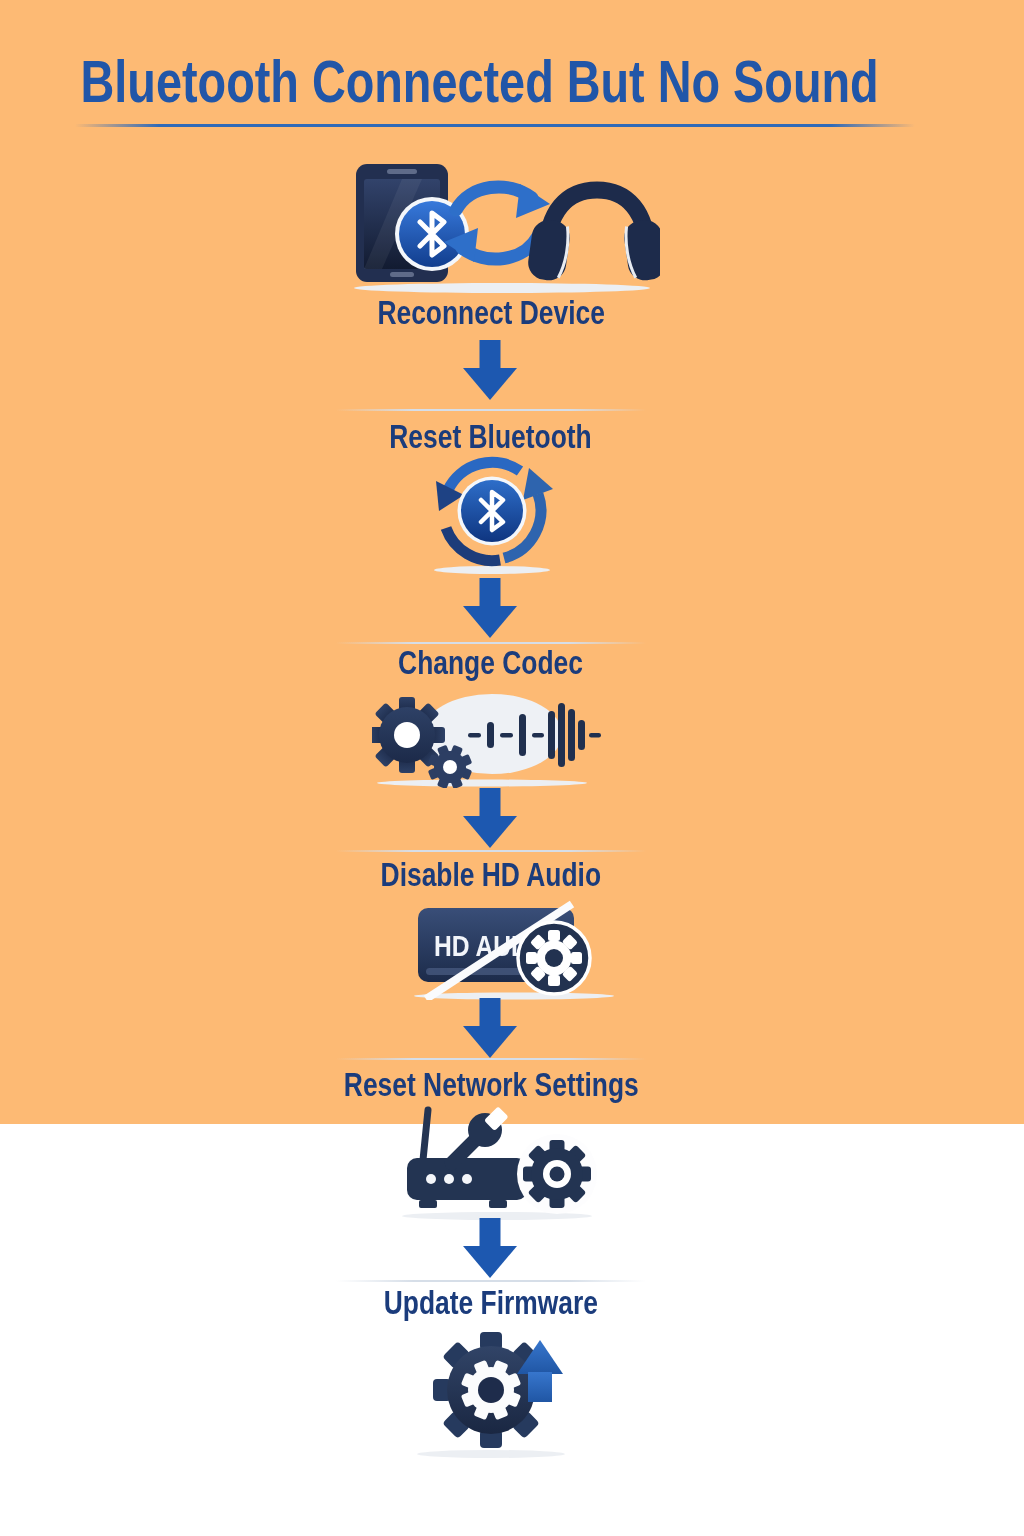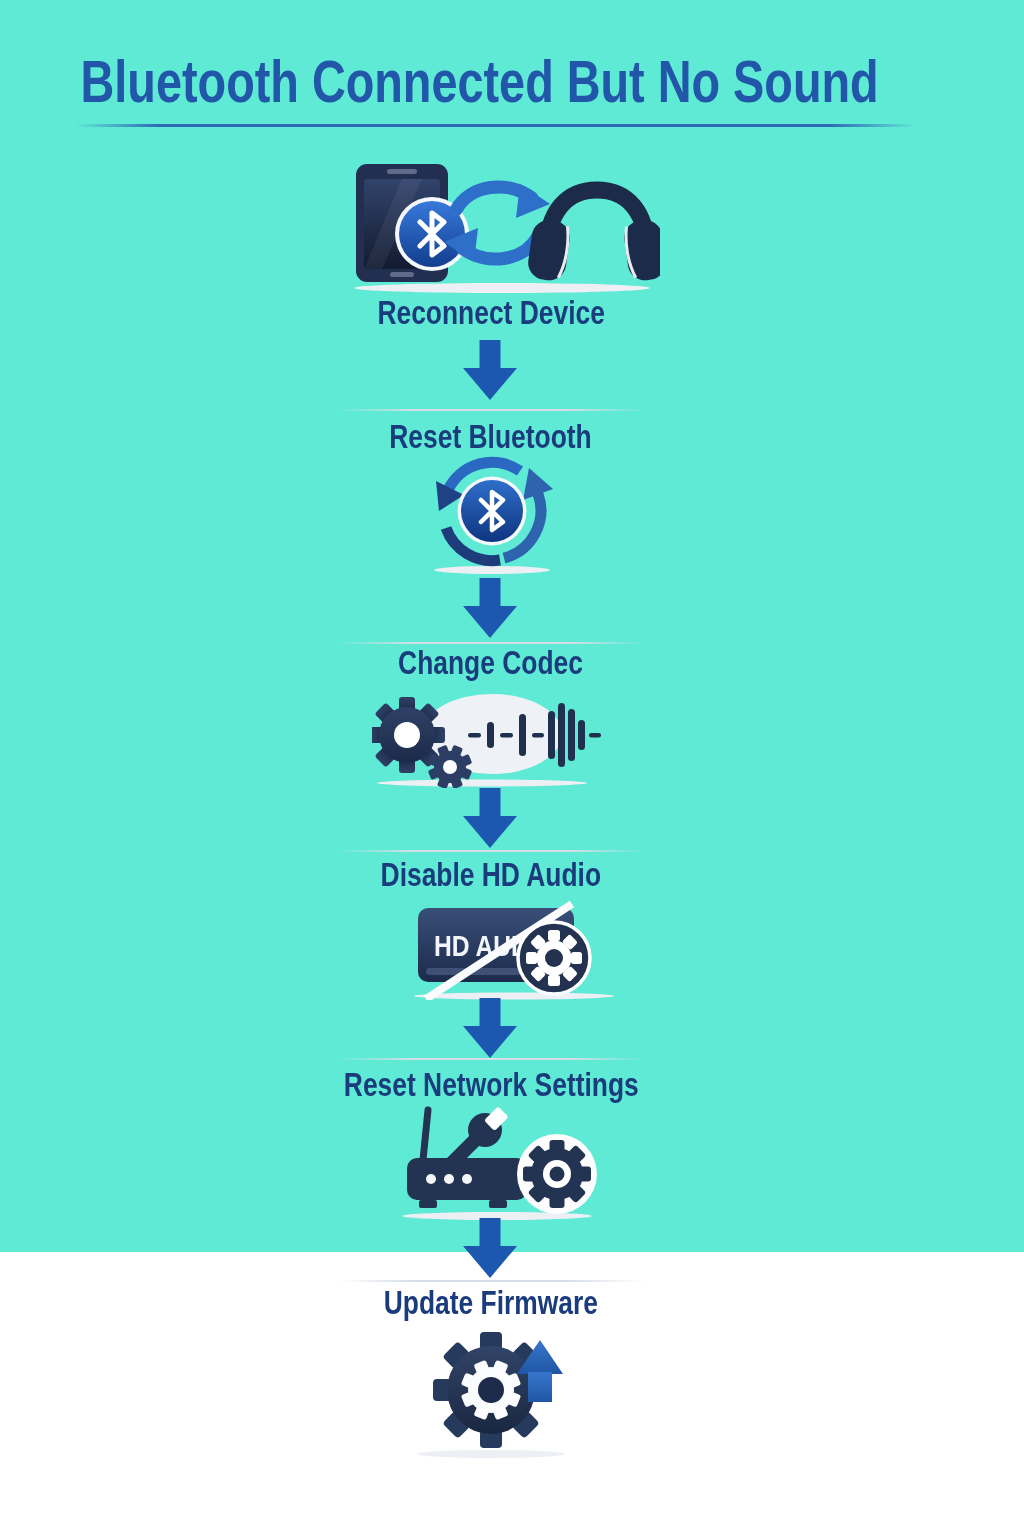--- a/index.html
+++ b/index.html
@@ -1,17 +1,17 @@
 <!DOCTYPE html>
 <html><head>
 <meta charset="utf-8">
 <style>
   html,body{margin:0;padding:0;background:#ffffff;}
   body{width:1024px;height:1536px;font-family:"Liberation Sans",sans-serif;overflow:hidden;}
-  .stage{position:relative;width:1024px;height:1252px;background:#5eead4;}
+  .stage{position:relative;width:1024px;height:1124px;background:#fdba74;}
   .row{position:absolute;left:0;width:100%;display:flex;justify-content:center;}
   .condensed{display:inline-block;transform:scaleX(0.8);transform-origin:center;white-space:nowrap;line-height:1;}
   .title{color:#2156A8;font-size:60px;font-weight:bold;}
   .title .condensed{transform:scaleX(0.78);}
   .label{color:#1B3C7C;font-size:33px;font-weight:bold;}
   .underline{height:3px;width:840px;border-radius:2px;
     background:linear-gradient(to right,rgba(47,106,184,0),#2F6AB8 10%,#2F6AB8 90%,rgba(47,106,184,0));}
   .divider{height:2px;width:310px;
     background:linear-gradient(to right,rgba(208,217,228,0),#D6DEE8 25%,#D6DEE8 75%,rgba(208,217,228,0));}
   svg{display:block;}

